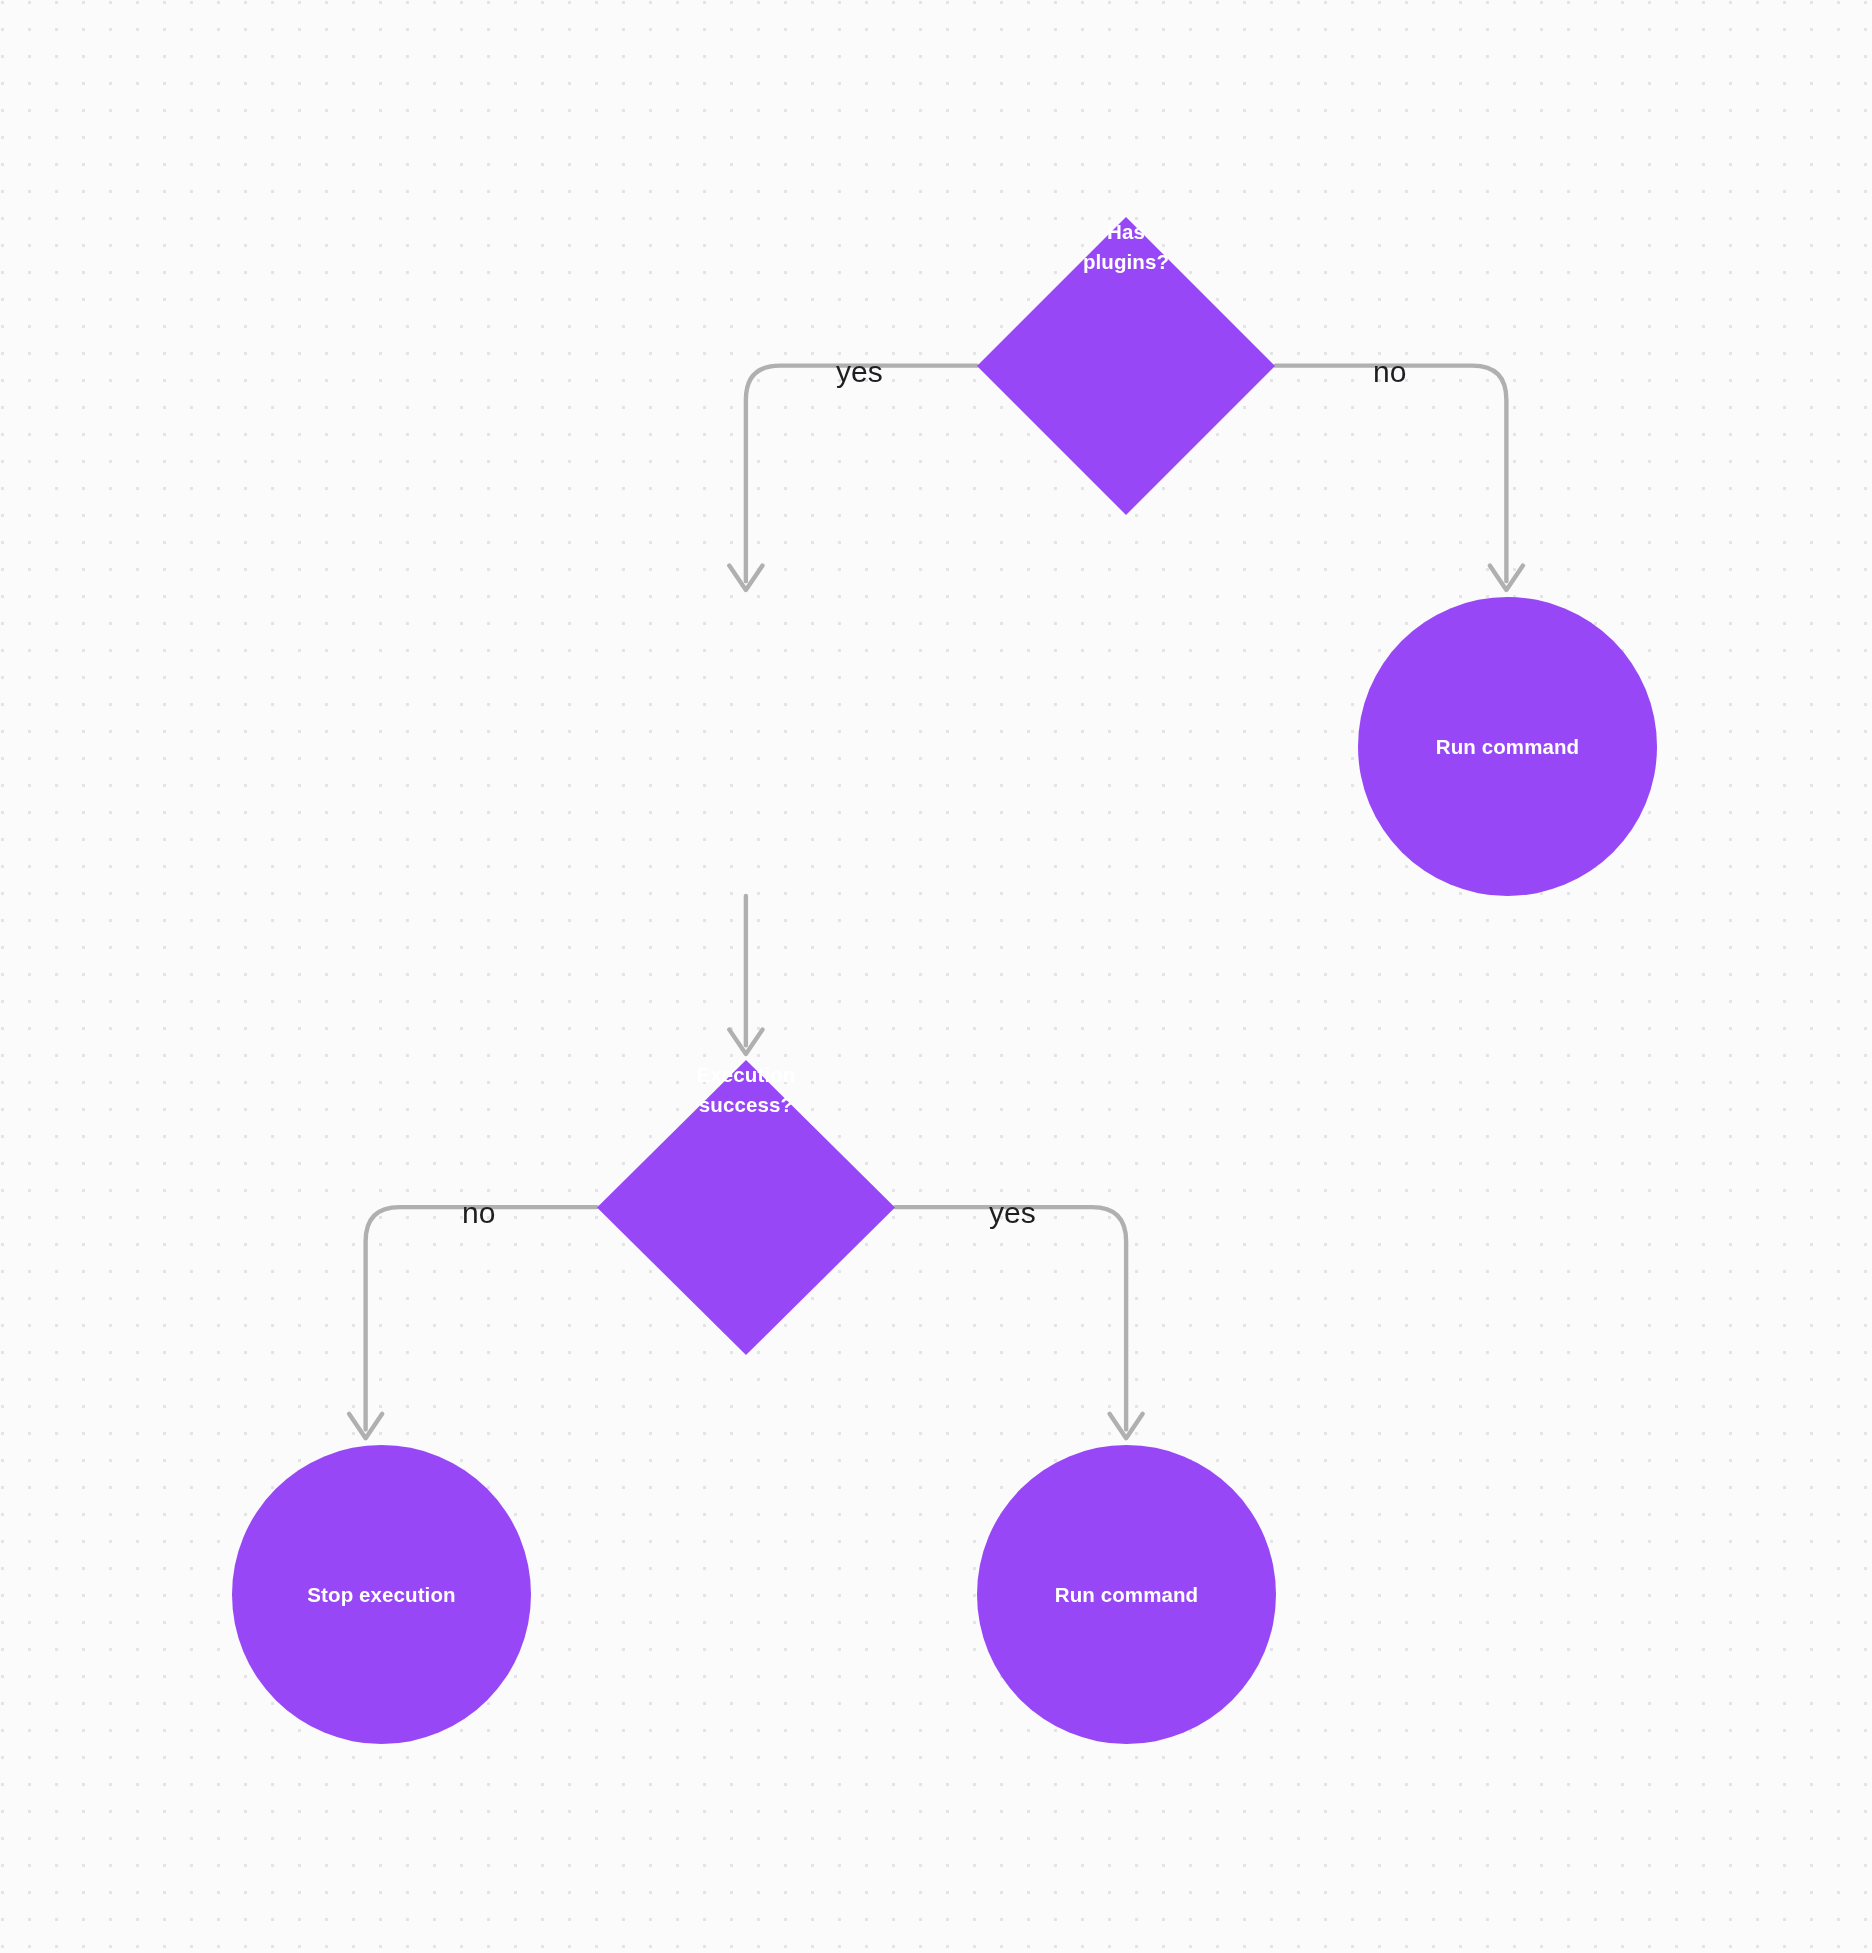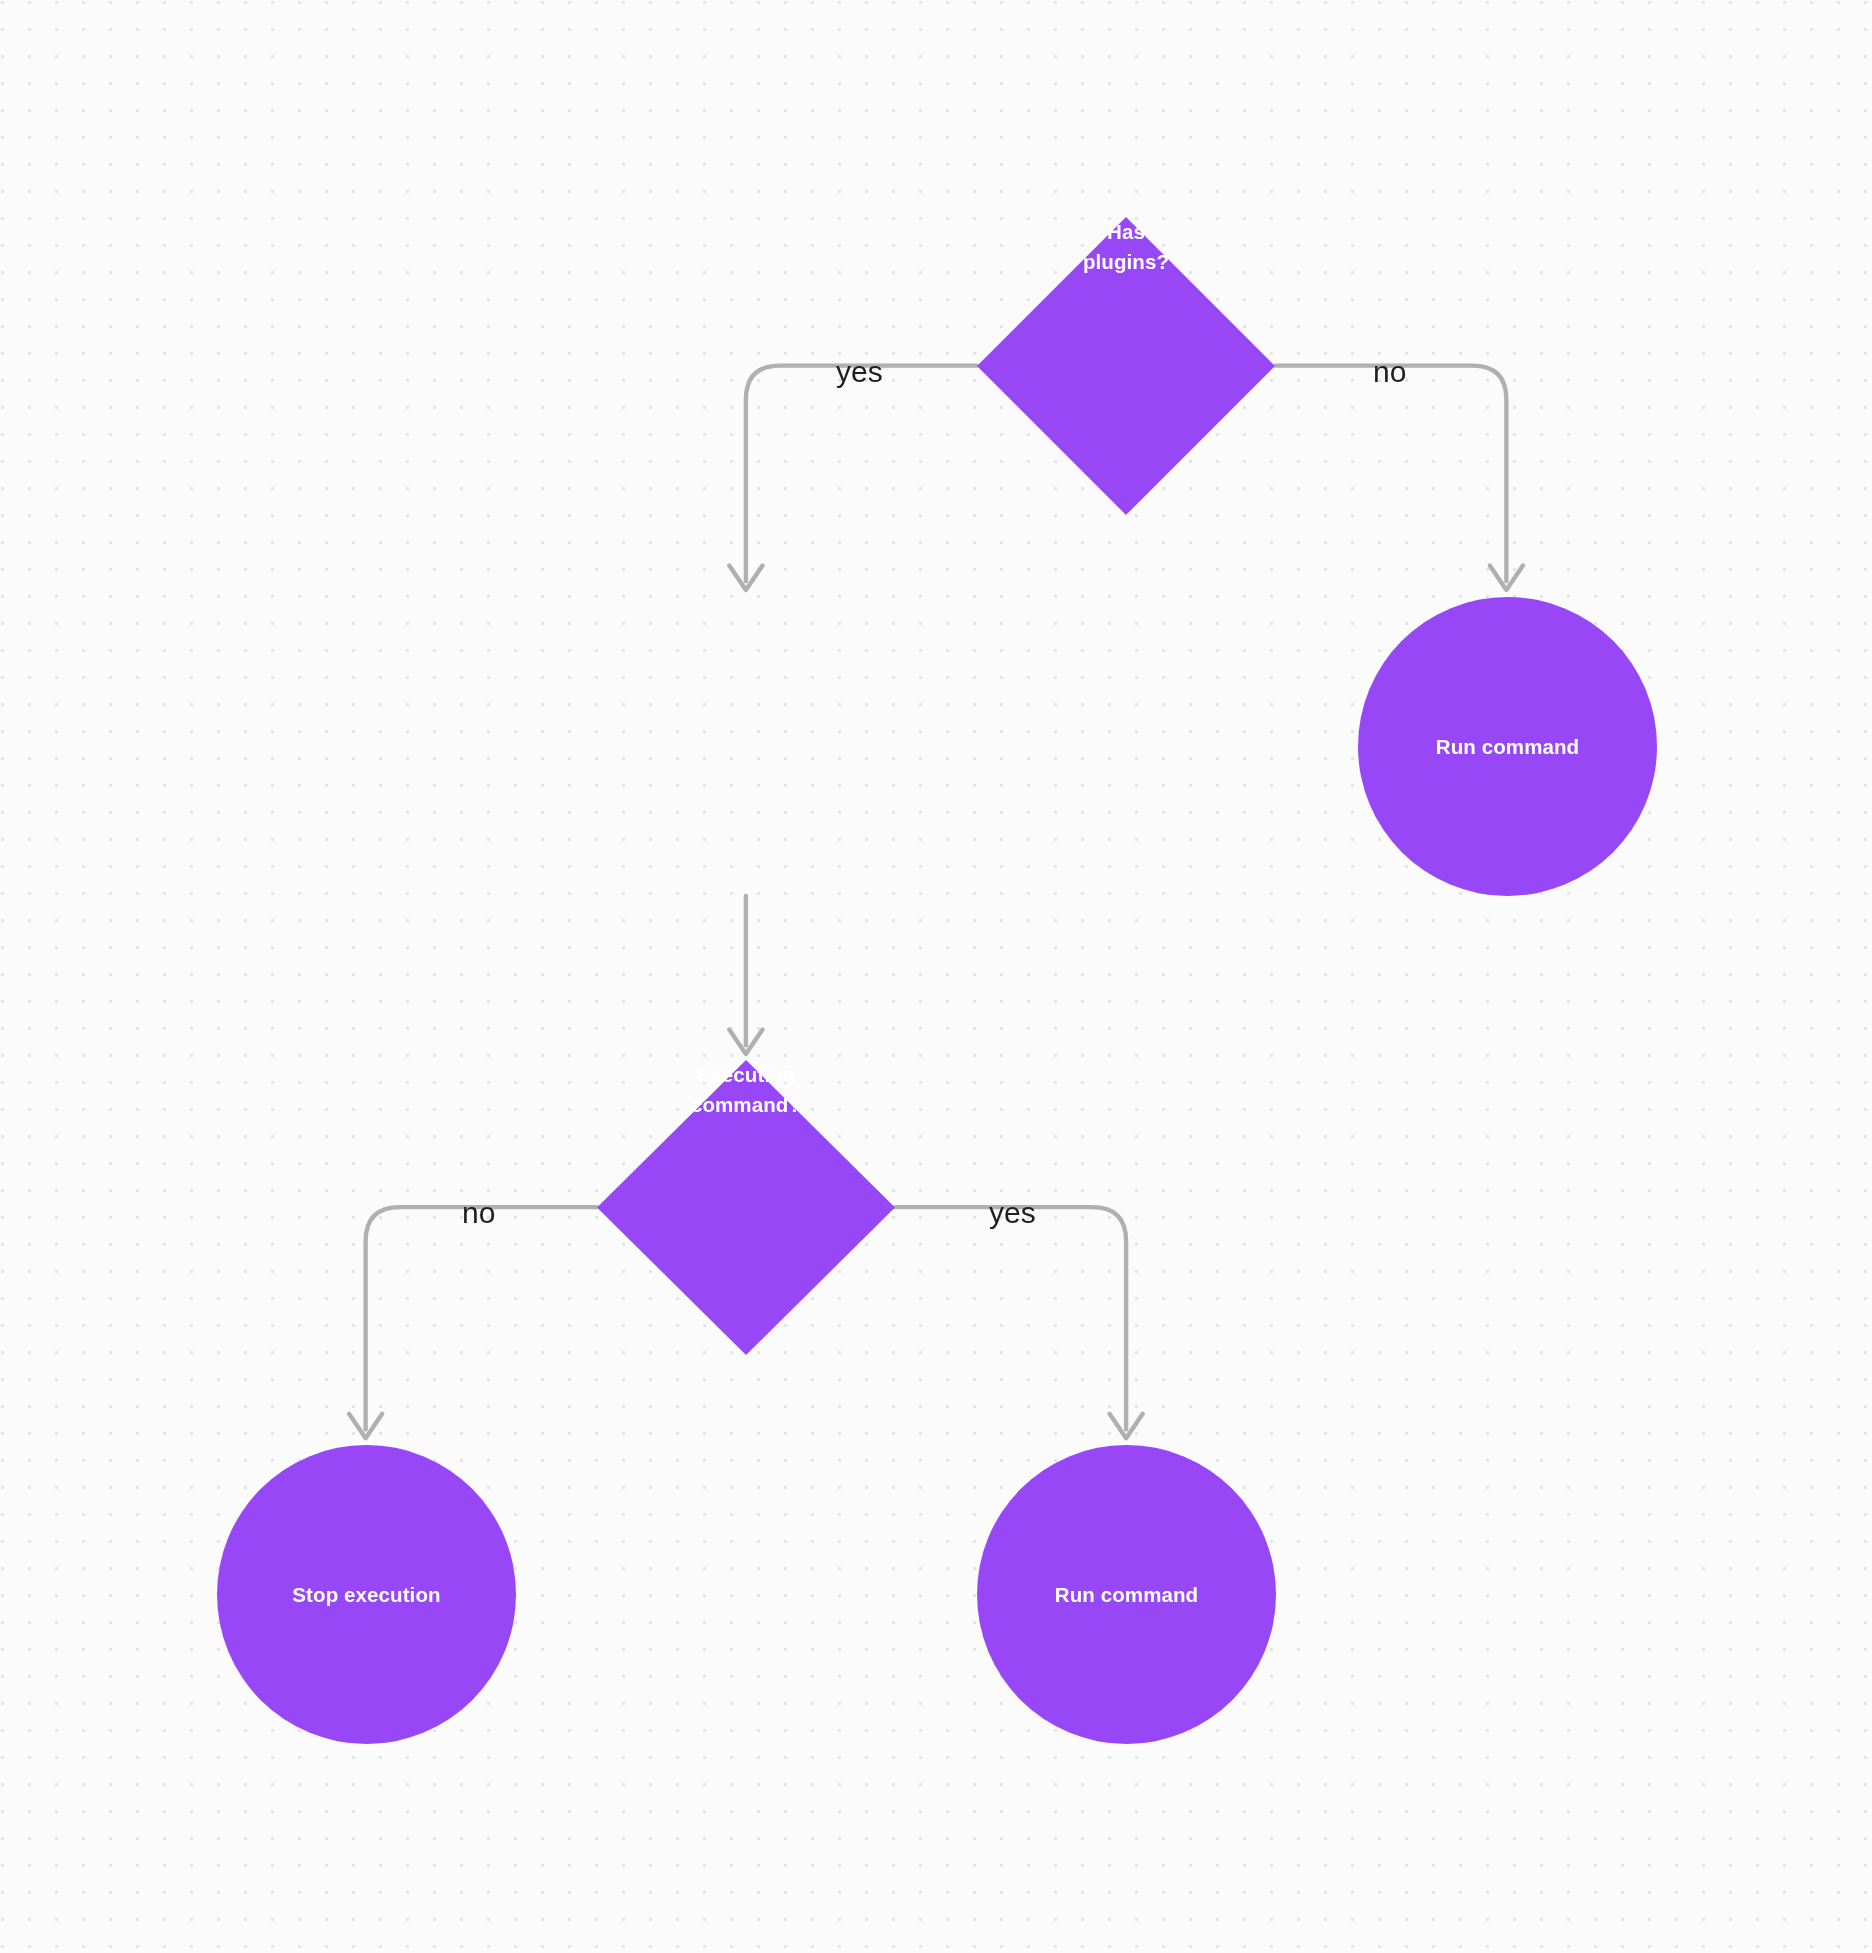--- a/index.html
+++ b/index.html
@@ -105,24 +105,24 @@
   </div>
 
 
   <div class="node node-circle" style="left:1358px; top:597px; width:299px; height:299px;">
     <div class="node-label">Run command</div>
   </div>
 
   <div class="node-diamond-wrap" style="left:597px; top:1060px; width:298px; height:295px;">
     <div class="node-diamond-shape"></div>
     <div class="node-label">Execution
-command?</div>
+success?</div>
   </div>
 
-  <div class="node node-circle" style="left:217px; top:1445px; width:299px; height:299px;">
+  <div class="node node-circle" style="left:232px; top:1445px; width:299px; height:299px;">
     <div class="node-label">Stop execution</div>
   </div>
 
   <div class="node node-circle" style="left:977px; top:1445px; width:299px; height:299px;">
     <div class="node-label">Run command</div>
   </div>
 
   <div class="edge-label" style="left:836px; top:357px;">yes</div>
 
   <div class="edge-label" style="left:1373px; top:357px;">no</div>

